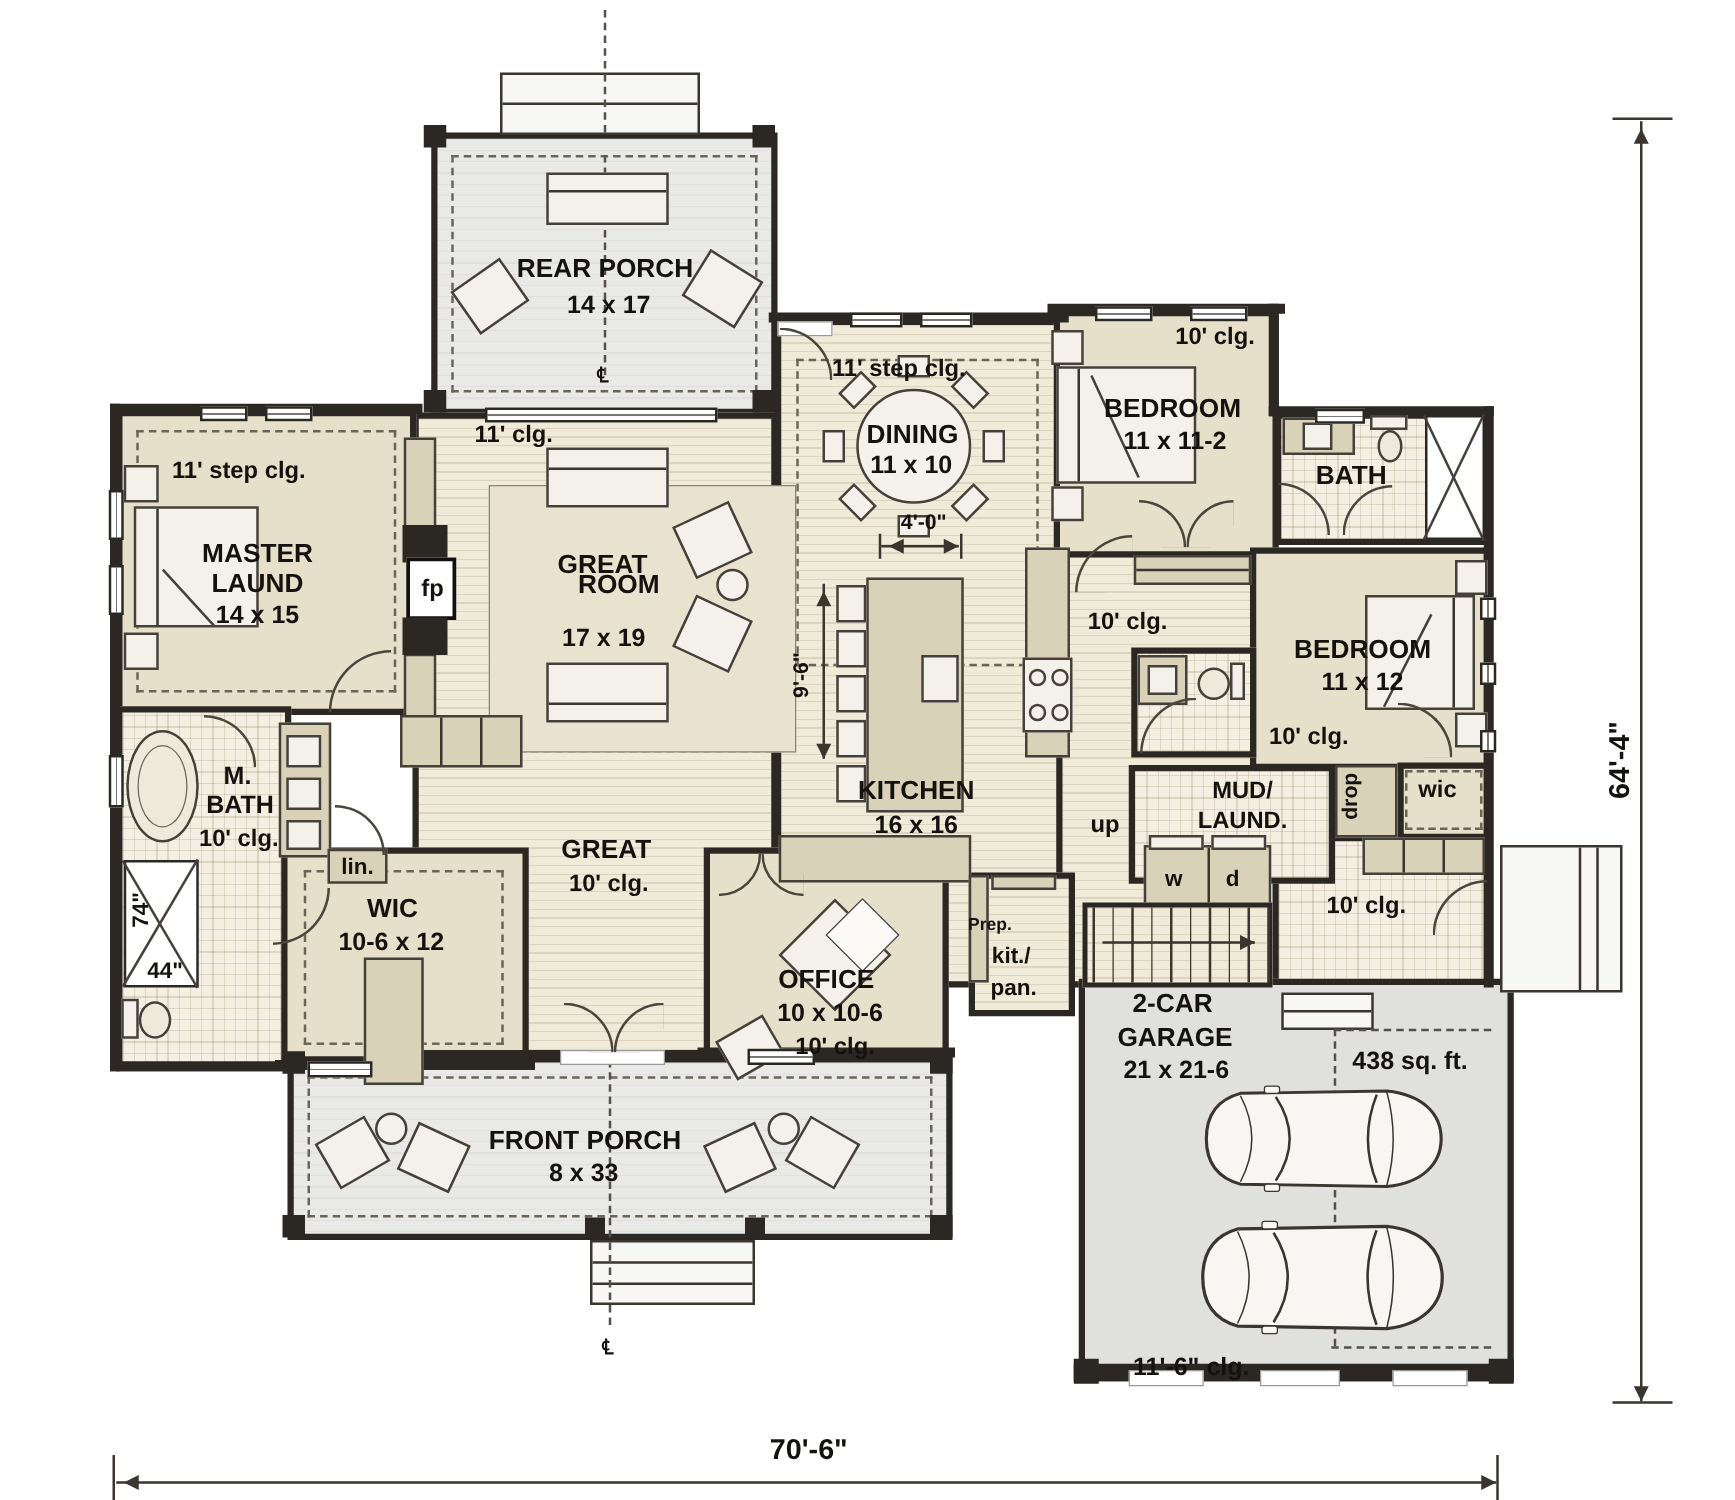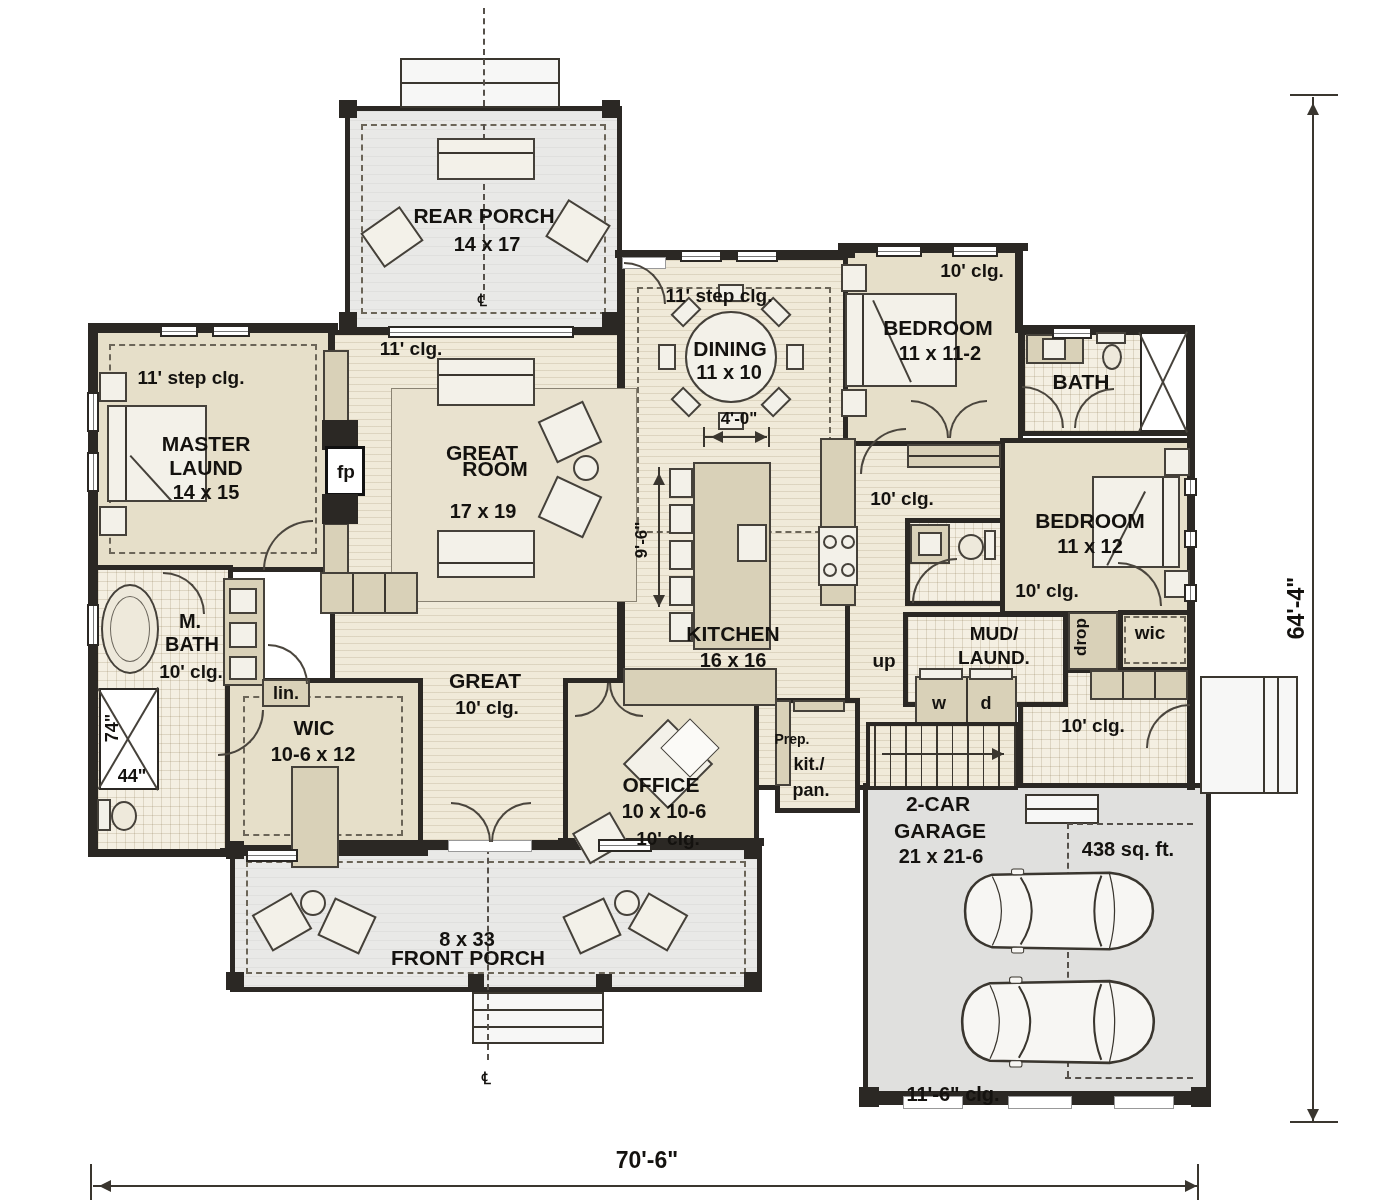--- a/index.html
+++ b/index.html
@@ -354,21 +354,21 @@
     <span class="abs txt" style="left: 485px; top: 680px; font-size: 21px; transform: translate(-50%, -50%);">GREAT</span>
     <span class="abs txt" style="left: 487px; top: 707px; font-size: 19px; transform: translate(-50%, -50%);">10' clg.</span>
     <span class="abs txt" style="left: 286px; top: 693px; font-size: 18px; transform: translate(-50%, -50%);">lin.</span>
     <span class="abs txt" style="left: 314px; top: 727px; font-size: 21px; transform: translate(-50%, -50%);">WIC</span>
     <span class="abs txt" style="left: 313px; top: 754px; font-size: 20px; transform: translate(-50%, -50%);">10-6 x 12</span>
     <span class="abs txt" style="left: 190px; top: 621px; font-size: 20px; transform: translate(-50%, -50%);">M.</span>
     <span class="abs txt" style="left: 192px; top: 644px; font-size: 20px; transform: translate(-50%, -50%);">BATH</span>
     <span class="abs txt" style="left: 191px; top: 671px; font-size: 19px; transform: translate(-50%, -50%);">10' clg.</span>
     <span class="abs txt" style="left: 112px; top: 728px; font-size: 18px; transform: translate(-50%, -50%) rotate(-90deg);">74"</span>
     <span class="abs txt" style="left: 132px; top: 776px; font-size: 18px; transform: translate(-50%, -50%);">44"</span>
-    <span class="abs txt" style="left: 468px; top: 913px; font-size: 21px; transform: translate(-50%, -50%); margin-top: 44px;">FRONT PORCH</span>
+    <span class="abs txt" style="left: 468px; top: 913px; font-size: 21px; transform: translate(-50%, -50%);">FRONT PORCH</span>
     <span class="abs txt" style="left: 467px; top: 939px; font-size: 20px; transform: translate(-50%, -50%);">8 x 33</span>
     <span class="abs txt" style="left: 486px; top: 1078px; font-size: 17px; transform: translate(-50%, -50%);">℄</span>
     <span class="abs txt" style="left: 938px; top: 803px; font-size: 21px; transform: translate(-50%, -50%);">2-CAR</span>
     <span class="abs txt" style="left: 940px; top: 830px; font-size: 21px; transform: translate(-50%, -50%);">GARAGE</span>
     <span class="abs txt" style="left: 941px; top: 856px; font-size: 20px; transform: translate(-50%, -50%);">21 x 21-6</span>
     <span class="abs txt" style="left: 1128px; top: 849px; font-size: 20px; transform: translate(-50%, -50%);">438 sq. ft.</span>
     <span class="abs txt" style="left: 953px; top: 1094px; font-size: 20px; transform: translate(-50%, -50%);">11'-6" clg.</span>
   </div>
 
 </body></html>

